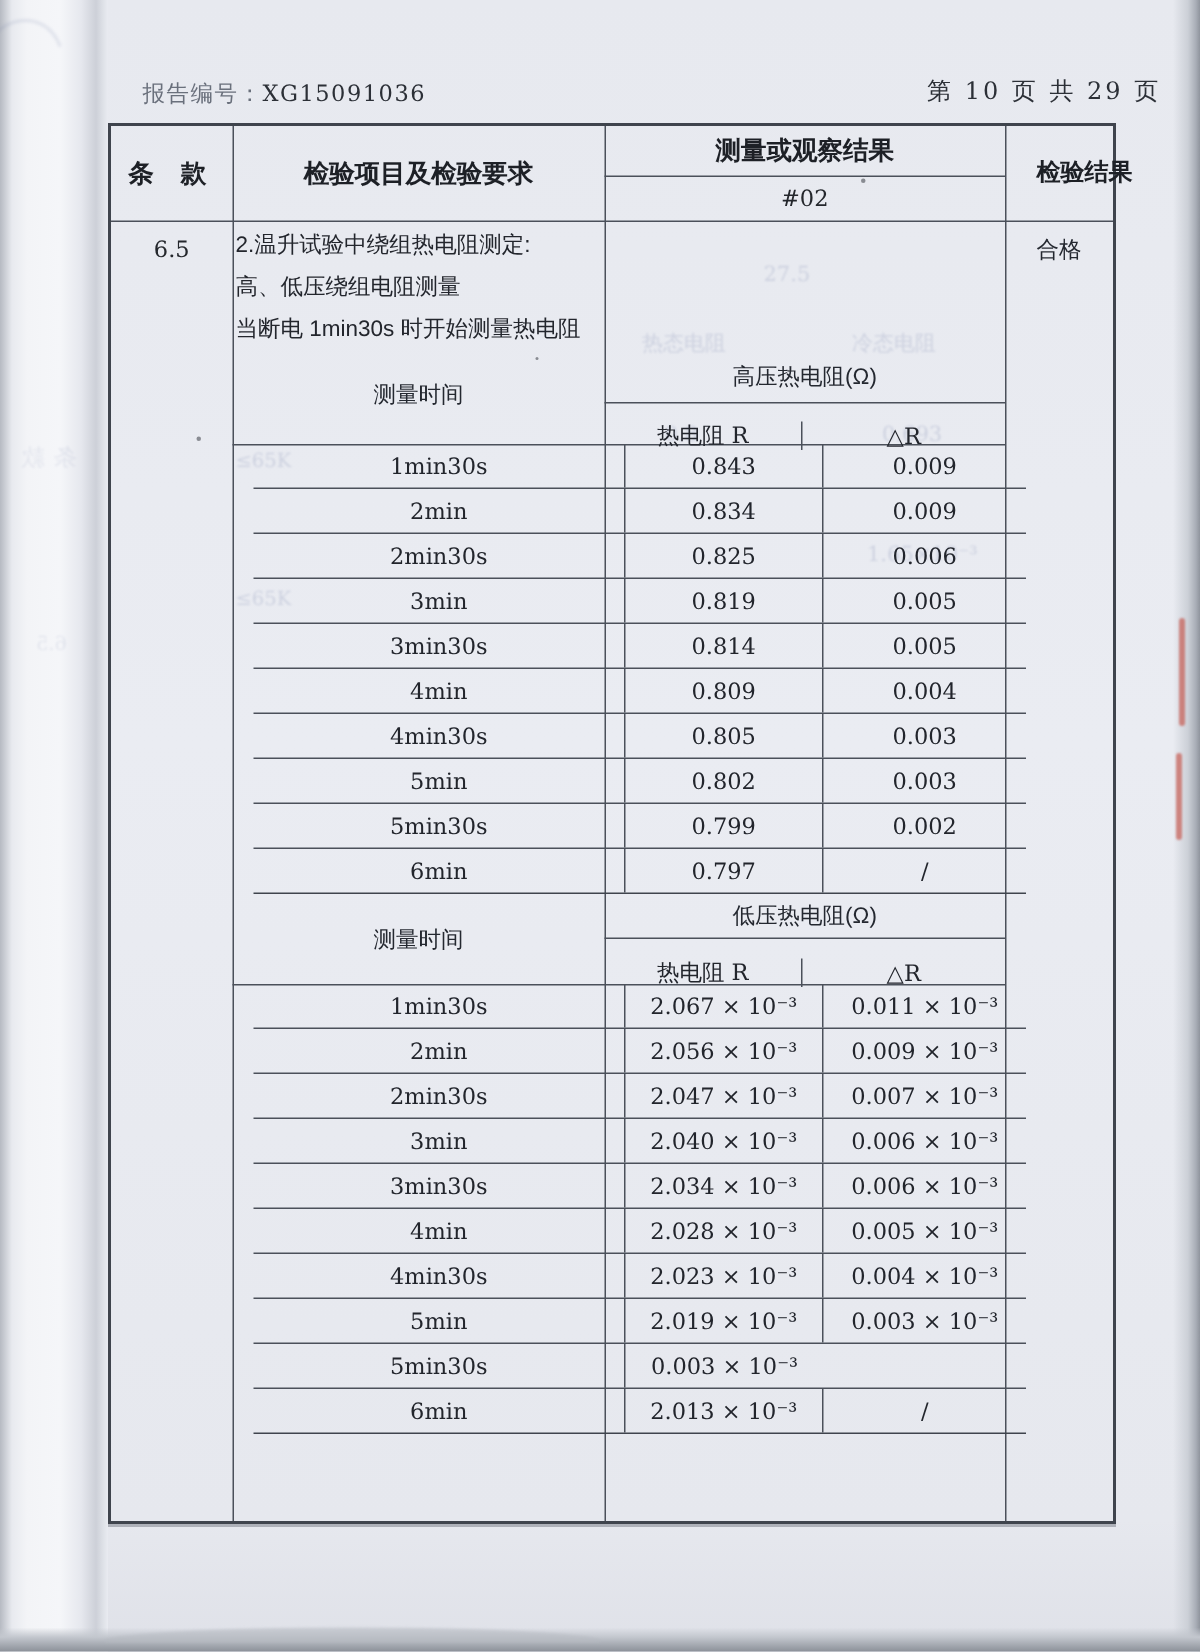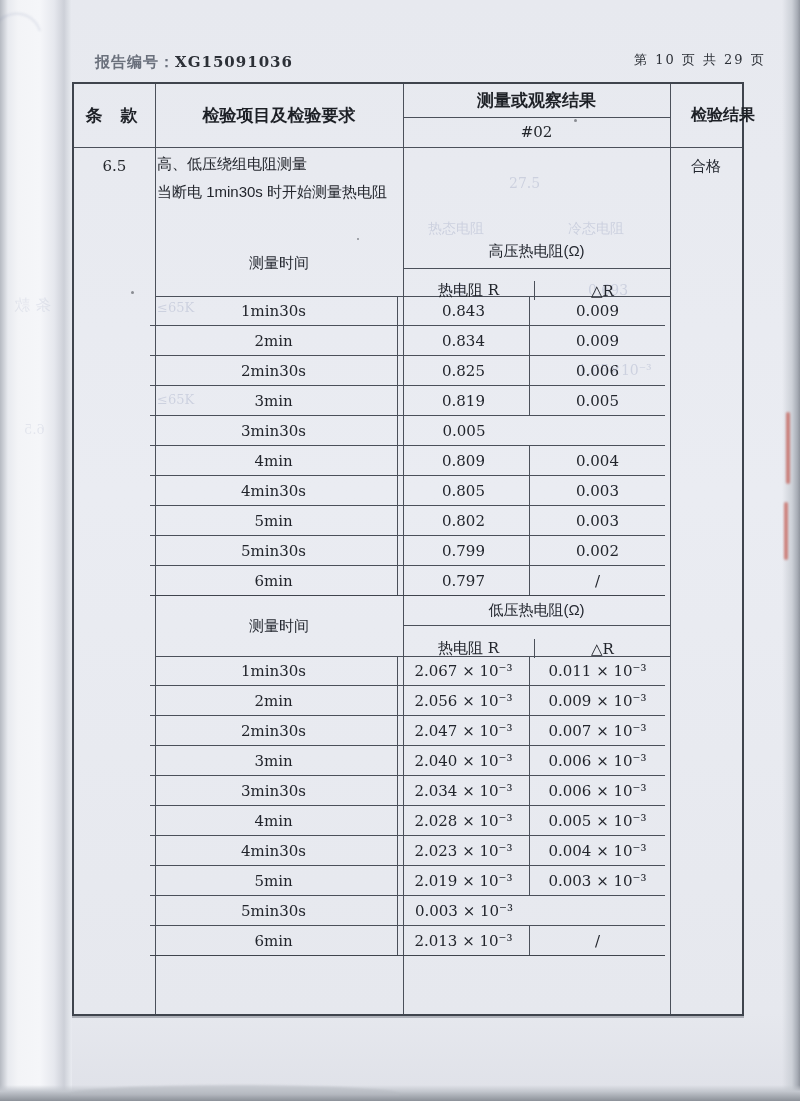--- a/index.html
+++ b/index.html
@@ -27,47 +27,45 @@
     background:linear-gradient(180deg,rgba(0,0,0,0) 0%,#c3c7ce 40%,#8c9199 100%);
   }
   .corner-curl{
     position:absolute;left:70px;bottom:6px;width:330px;height:10px;border-radius:50% 50% 0 0/90% 90% 0 0;
     background:#b6bac1;opacity:.55;filter:blur(1px);
   }
   
   .page-head-left{
     position:absolute;left:95px;top:53px;font-size:15px;letter-spacing:1px;
     font-family:"DejaVu Serif","Liberation Serif",serif;
-    font-weight:bold;
   }
   .page-head-left .lbl{color:#6a707c;}
   .page-head-left .num{color:#2c3037;}
   .page-head-right{
-    position:absolute;left:618px;top:51px;font-size:13px;letter-spacing:2px;color:#2c3037;
+    position:absolute;left:618px;top:51px;font-size:16px;letter-spacing:2px;color:#2c3037;
     font-family:"DejaVu Serif","Liberation Serif",serif;
-    margin-left:16px;
   }
   
   .frame{
     position:absolute;left:72px;top:82px;width:672px;height:934px;
     box-sizing:border-box;border:2px solid #3f444d;
     box-shadow:0 2px 0 rgba(70,75,85,.35);
   }
   .vl{position:absolute;top:0;bottom:0;width:1px;background:#4b505a;}
   .hl{position:absolute;height:1px;background:#4b505a;}
   .cell{position:absolute;display:flex;align-items:center;justify-content:center;box-sizing:border-box;}
   .hd{font-weight:700;font-size:17px;color:#1d2026;font-family:"DejaVu Sans","Liberation Sans",sans-serif;}
   .serif{font-family:"DejaVu Serif","Liberation Serif",serif;}
   .cjk{font-size:15px;color:#242830;}
   .topalign{align-items:flex-start;padding-top:10px;}
   .desc{
     position:absolute;left:83px;top:66px;width:244px;
     font-size:15px;line-height:28px;color:#23262d;text-align:left;
   }
-  .rows{position:absolute;left:76px;width:515px;}
+  .rows{position:absolute;left:95px;width:515px;}
   .row{display:grid;grid-template-columns:248px 132px 135px;height:30px;box-sizing:border-box;border-bottom:1px solid #4b505a;}
   .row:last-child{border-bottom:1px solid #3f444d;}
   .c{display:flex;align-items:center;justify-content:center;box-sizing:border-box;
      font-family:"DejaVu Serif","Liberation Serif",serif;font-size:15px;color:#22252c;}
   .c.b1{border-right:1px solid #4b505a;}
   .subhdr{display:grid;grid-template-columns:132px 135px;box-sizing:border-box;}
   .subhdr .c{font-size:15px;margin-top:13px;}
   
   .ghost{position:absolute;color:#8d97b8;opacity:.30;filter:blur(.7px);
          font-family:"DejaVu Serif","Liberation Serif",serif;font-size:14px;white-space:nowrap;}
@@ -125,20 +123,21 @@
     <div class="cell hd" style="left:0;top:0;width:81px;height:63px;letter-spacing:6px;">条  款</div>
     <div class="cell hd" style="left:329px;top:0;width:267px;height:33px;">测量或观察结果</div>
     <div class="cell hd" style="left:81px;top:0;width:248px;height:63px;">检验项目及检验要求</div>
     <div class="cell serif" style="left:329px;top:33px;width:267px;height:30px;font-size:15px;">#02</div>
     <div class="cell hd" style="left:596px;top:0;width:72px;height:63px;font-size:16px;margin-left:17px;">检验结果</div>
 
     <div class="cell serif topalign" style="left:0;top:63px;width:81px;height:60px;font-size:15px;">6.5</div>
     <div class="cell cjk topalign" style="left:596px;top:63px;width:72px;height:60px;">合格</div>
 
     <div class="desc">
+      <div>2.温升试验中绕组热电阻测定:</div>
       <div>高、低压绕组电阻测量</div>
       <div>当断电 1min30s 时开始测量热电阻</div>
     </div>
 
     <div class="cell cjk" style="left:81px;top:146px;width:248px;height:66px;">测量时间</div>
     <div class="cell cjk" style="left:329px;top:151px;width:267px;height:32px;">高压热电阻(Ω)</div>
     <div class="subhdr" style="position:absolute;left:329px;top:184px;width:267px;height:28px;">
       <div class="c b1">热电阻 R</div>
       <div class="c">△R</div>
     </div>
@@ -159,20 +158,21 @@
           <div class="c b1">0.825</div>
           <div class="c">0.006</div>
         </div>
       <div class="row">
           <div class="c b1">3min</div>
           <div class="c b1">0.819</div>
           <div class="c">0.005</div>
         </div>
       <div class="row">
           <div class="c b1">3min30s</div>
+          <div class="c b1">0.814</div>
           <div class="c">0.005</div>
         </div>
       <div class="row">
           <div class="c b1">4min</div>
           <div class="c b1">0.809</div>
           <div class="c">0.004</div>
         </div>
       <div class="row">
           <div class="c b1">4min30s</div>
           <div class="c b1">0.805</div>

